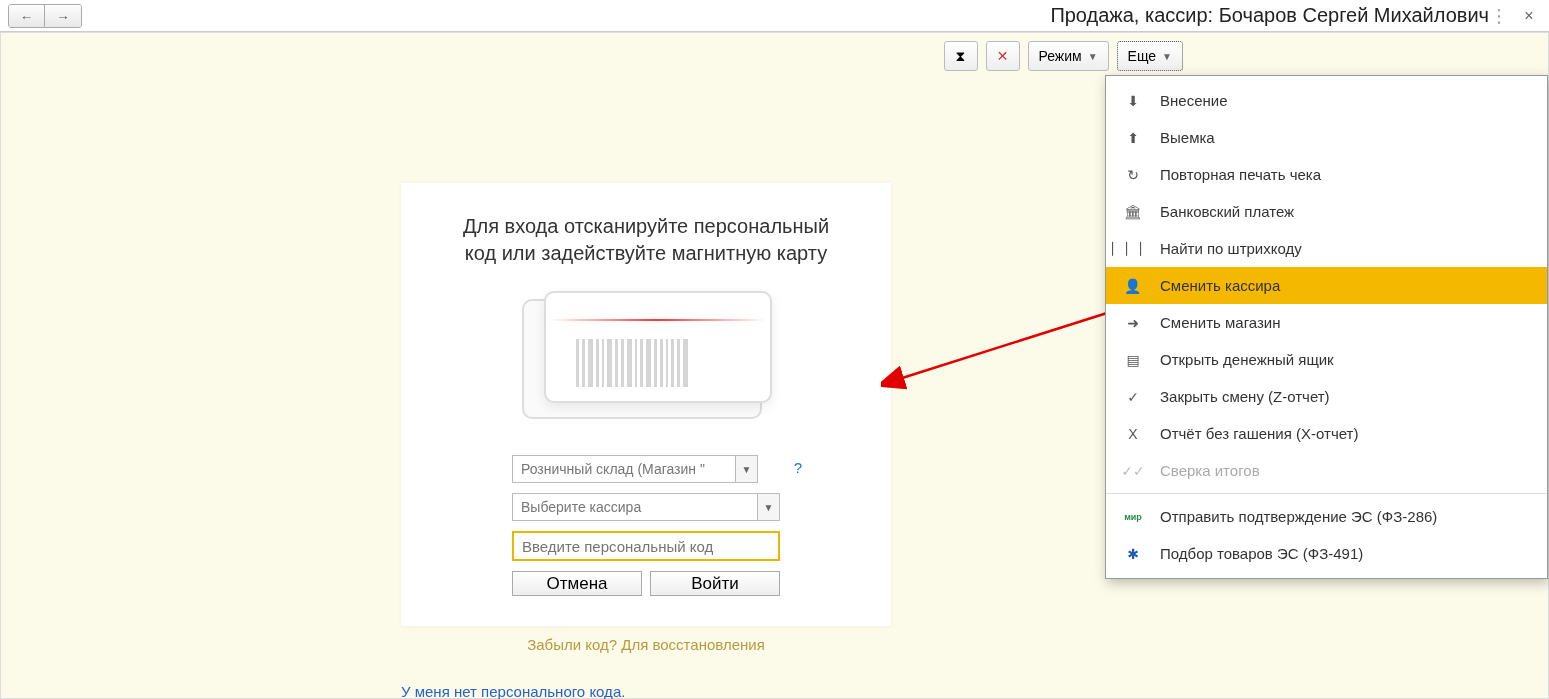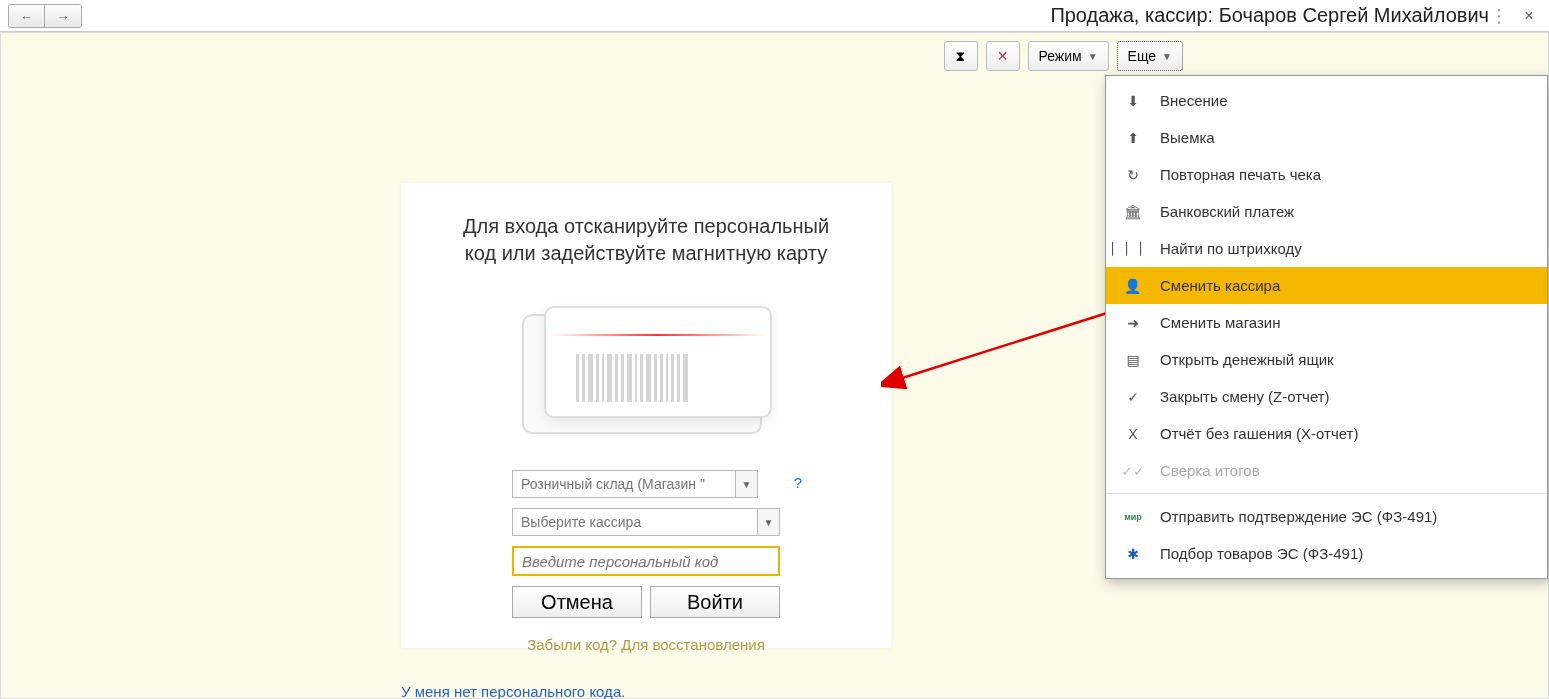--- a/index.html
+++ b/index.html
@@ -14,38 +14,38 @@
 .close-x { width:24px; text-align:center; color:#666; font-size:16px; cursor:pointer; margin-left: 8px;}
 
 .content { position: relative; height: calc(699px - 32px); background: #fcfae9; border: 1px solid #ddd; margin: 0; }
 
 .toolbar-right { position:absolute; top: 8px; right: 365px; display:flex; gap:8px; }
 .tb-btn { height: 30px; border: 1px solid #bbb; background: linear-gradient(#fff,#eee); border-radius:3px; padding: 0 10px; display:flex; align-items:center; cursor:pointer; font-size:14px; gap:6px;}
 .tb-btn.icon-only { width: 34px; padding:0; justify-content:center; }
 .tb-btn .caret { font-size:10px; color:#666; }
 
 .login-panel { position:absolute; left:400px; top:150px; width:490px; background:#fff; padding: 30px 35px 30px; box-shadow: 0 0 4px rgba(0,0,0,0.05); }
-.login-text { text-align:center; font-size:20px; color:#333; line-height:1.35; margin-bottom: 39px; }
+.login-text { text-align:center; font-size:20px; color:#333; line-height:1.35; margin-bottom: 24px; }
 .card-img { width: 260px; height:140px; margin: 0 auto 24px; position:relative; }
 .card-back { position:absolute; left:6px; top:8px; width:240px; height:120px; border:2px solid #ddd; border-radius:10px; background:#fafafa;}
 .card-front { position:absolute; left:28px; top:0; width:228px; height:112px; border:2px solid #ddd; border-radius:10px; background:#fff; box-shadow:0 4px 12px rgba(0,0,0,0.08);}
 .scan-line { position:absolute; left:34px; top:28px; width:216px; height:2px; background:linear-gradient(to right, rgba(255,0,0,0) 0%, rgba(255,0,0,0.8) 50%, rgba(255,0,0,0) 100%);}
 .barcode { position:absolute; left:60px; top:48px; width:160px; height:48px; display:flex; gap:3px; opacity:0.4; }
 .barcode span{ width:3px; background:#999; }
 .barcode span:nth-child(3n){ width:5px; }
 .barcode span:nth-child(5n){ width:2px; }
 
 .field-row { width: 268px; margin: 0 auto 10px; position:relative; }
 .sel { width: 100%; height:28px; border:1px solid #bbb; background:#fff; display:flex; align-items:center; padding:0 8px; color:#777; position:relative; }
 .sel .caret-down { position:absolute; right:0; top:0; width:22px; height:26px; border-left:1px solid #bbb; display:flex; align-items:center; justify-content:center; font-size:10px; color:#666; background:#f5f5f5;}
 .help-q { position:absolute; right:-22px; top:4px; color:#1a73e8; font-size:15px;}
 .sel.store { width: 246px; }
-.code-input { width:268px; height:30px; border:2px solid #e8b800; outline:none; padding:0 8px; font-size:15px; color:#999;font-style:italic; }
+.code-input { width:268px; height:30px; border:2px solid #e8b800; outline:none; padding:0 8px; font-size:15px; color:#999; }
 .btn-row { display:flex; gap:8px; width:268px; margin: 8px auto 0;}
-.action-btn { flex:1; height:32px; border:1px solid #aaa; background:linear-gradient(#fff,#eee); font-size:20px; cursor:pointer;}
+.action-btn { flex:1; height:25px; border:1px solid #aaa; background:linear-gradient(#fff,#eee); font-size:17px; cursor:pointer;}
 
 .forgot { text-align:center; color:#b99a3e; font-size:15px; margin-top:9px; line-height:1.4;}
 .no-code-link { text-align:left; margin-top:6px; }
 .no-code-link span{ color:#2563c7; border-bottom:1px dashed #2563c7; cursor:pointer; font-size:15px;}
 
 .dropdown-menu { position:absolute; top:42px; right:0; width: 443px; background:#fff; border:1px solid #999; box-shadow: 2px 4px 12px rgba(0,0,0,0.25); padding: 6px 0; z-index:10;}
 .menu-item { height:37px; display:flex; align-items:center; padding: 0 18px; gap:18px; cursor:pointer; font-size:15px; color:#333;}
 .menu-item.highlighted { background:#f5b800; }
 .menu-item.disabled { color:#aaa; cursor:default;}
 .menu-sep { height:1px; background:#ddd; margin:4px 0;}
@@ -186,21 +186,21 @@
         <span class="menu-icon">X</span>
         <span>Отчёт без гашения (X-отчет)</span>
       </div>
       <div class="menu-item disabled">
         <span class="menu-icon">✓✓</span>
         <span>Сверка итогов</span>
       </div>
       <div class="menu-sep"></div>
       <div class="menu-item">
         <span class="menu-icon" style="color: rgb(42, 138, 74); font-size: 9px; font-weight: bold;">мир</span>
-        <span>Отправить подтверждение ЭС (ФЗ-491)</span>
+        <span>Отправить подтверждение ЭС (ФЗ-286)</span>
       </div>
       <div class="menu-item">
         <span class="menu-icon" style="color: rgb(26, 93, 184);">✱</span>
         <span>Подбор товаров ЭС (ФЗ-491)</span>
       </div>
     </div>
 
   <svg class="arrow-svg" width="260" height="90">
     <defs>
       <marker id="arrowhead" markerWidth="12" markerHeight="10" refX="2" refY="5" orient="auto">

